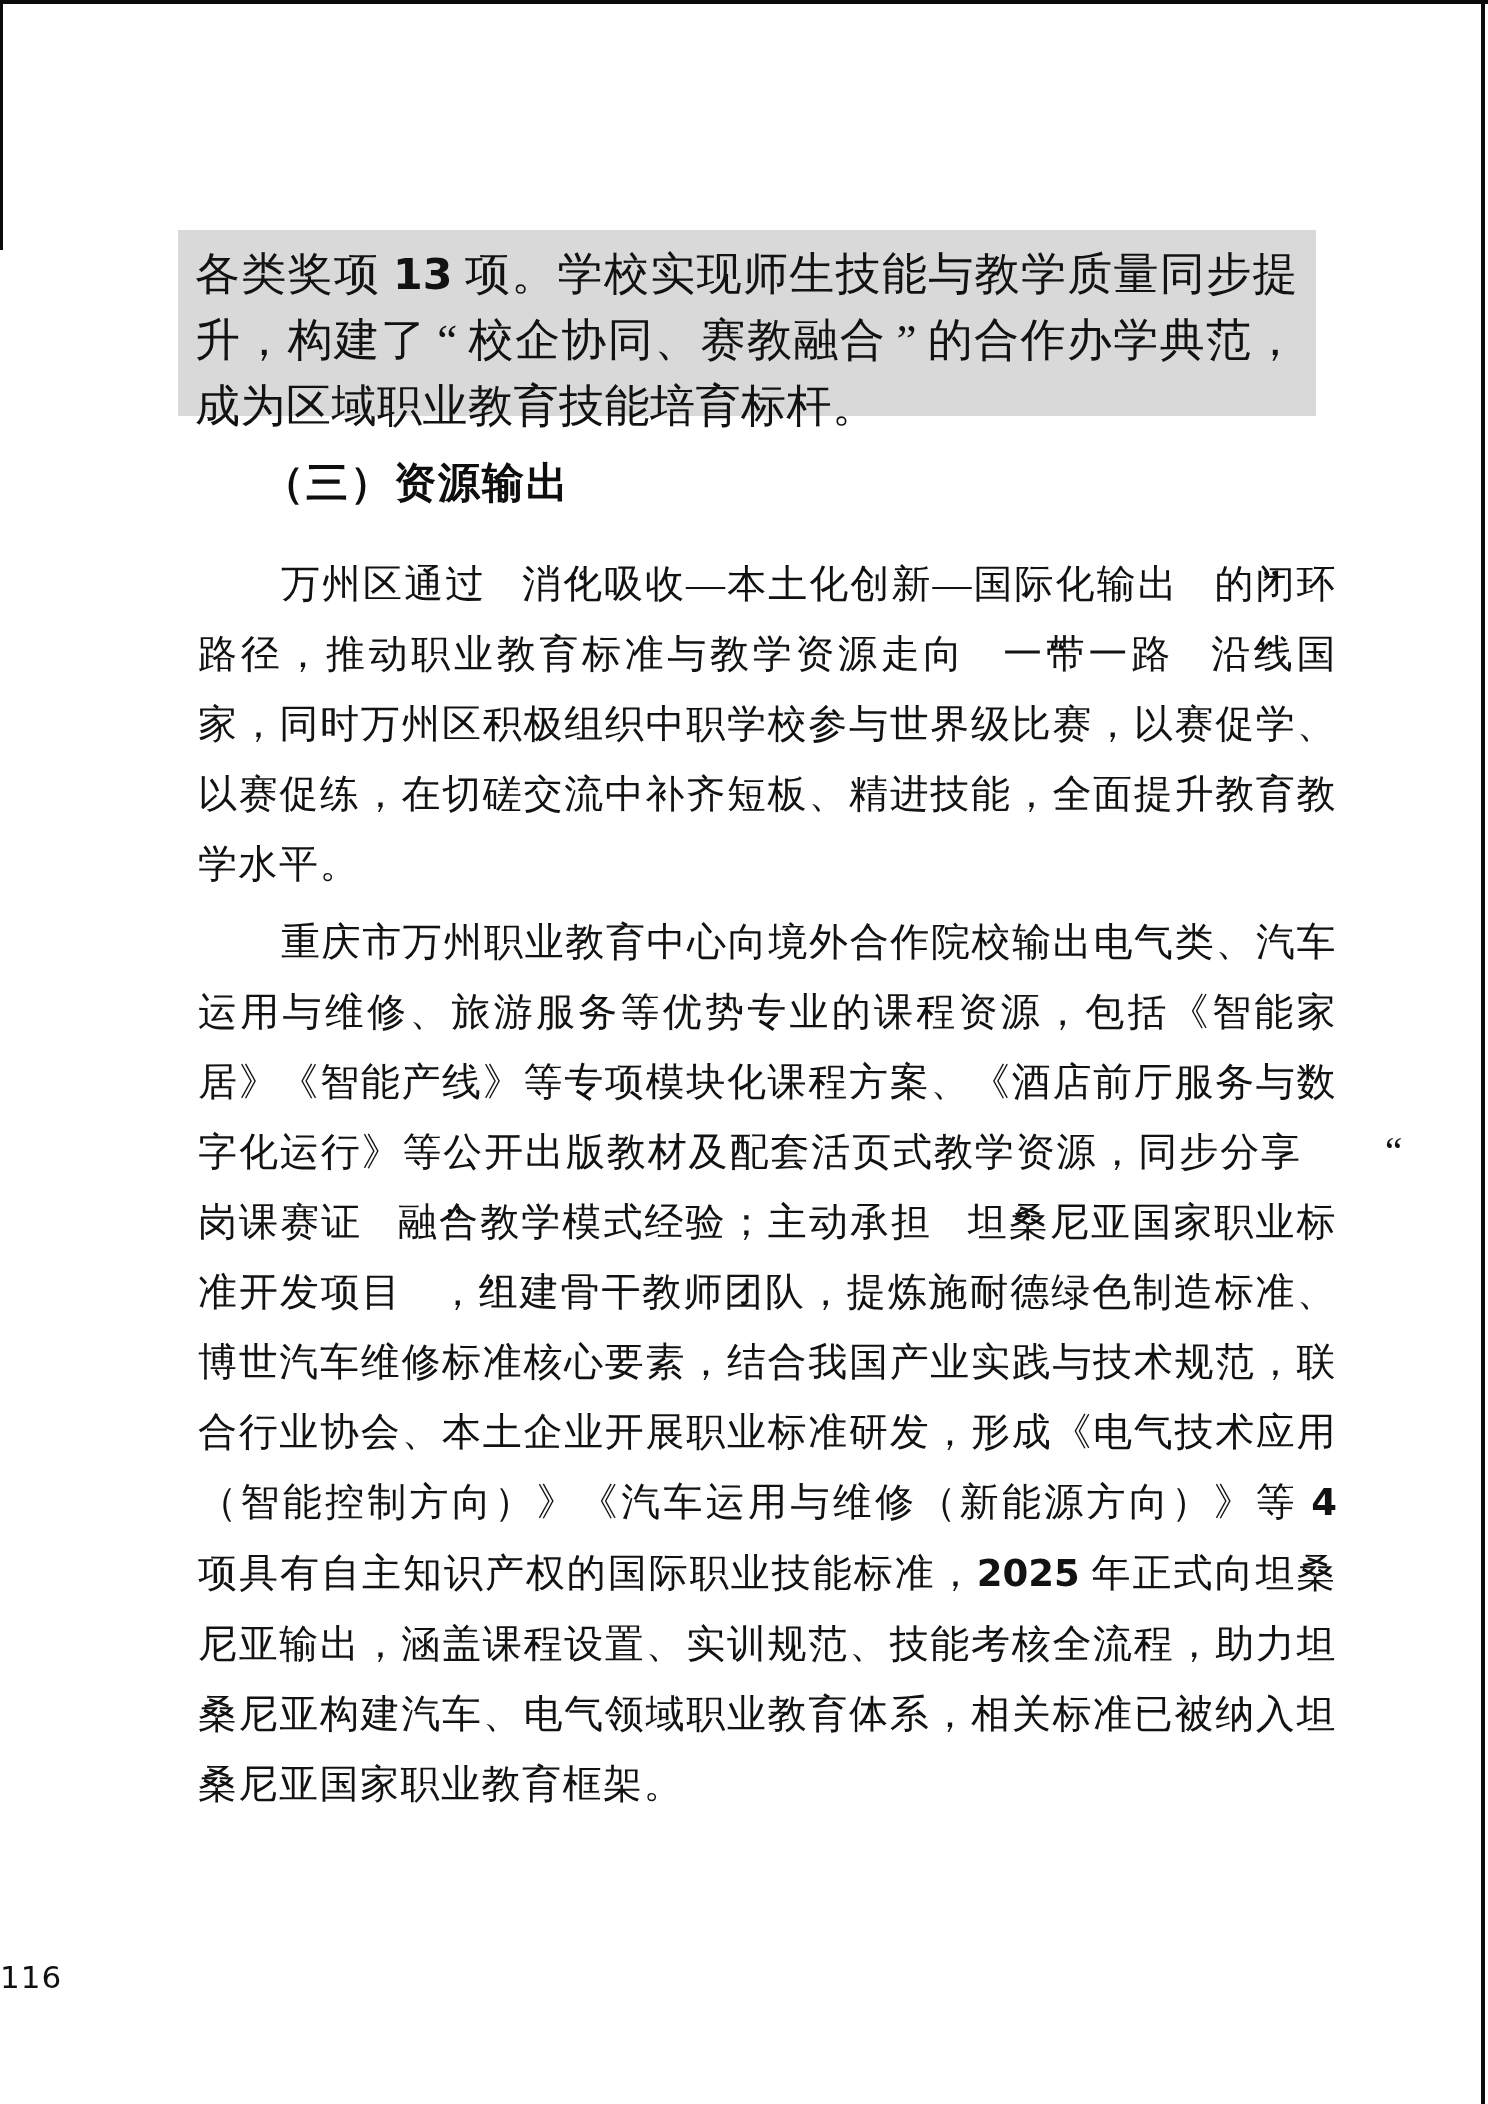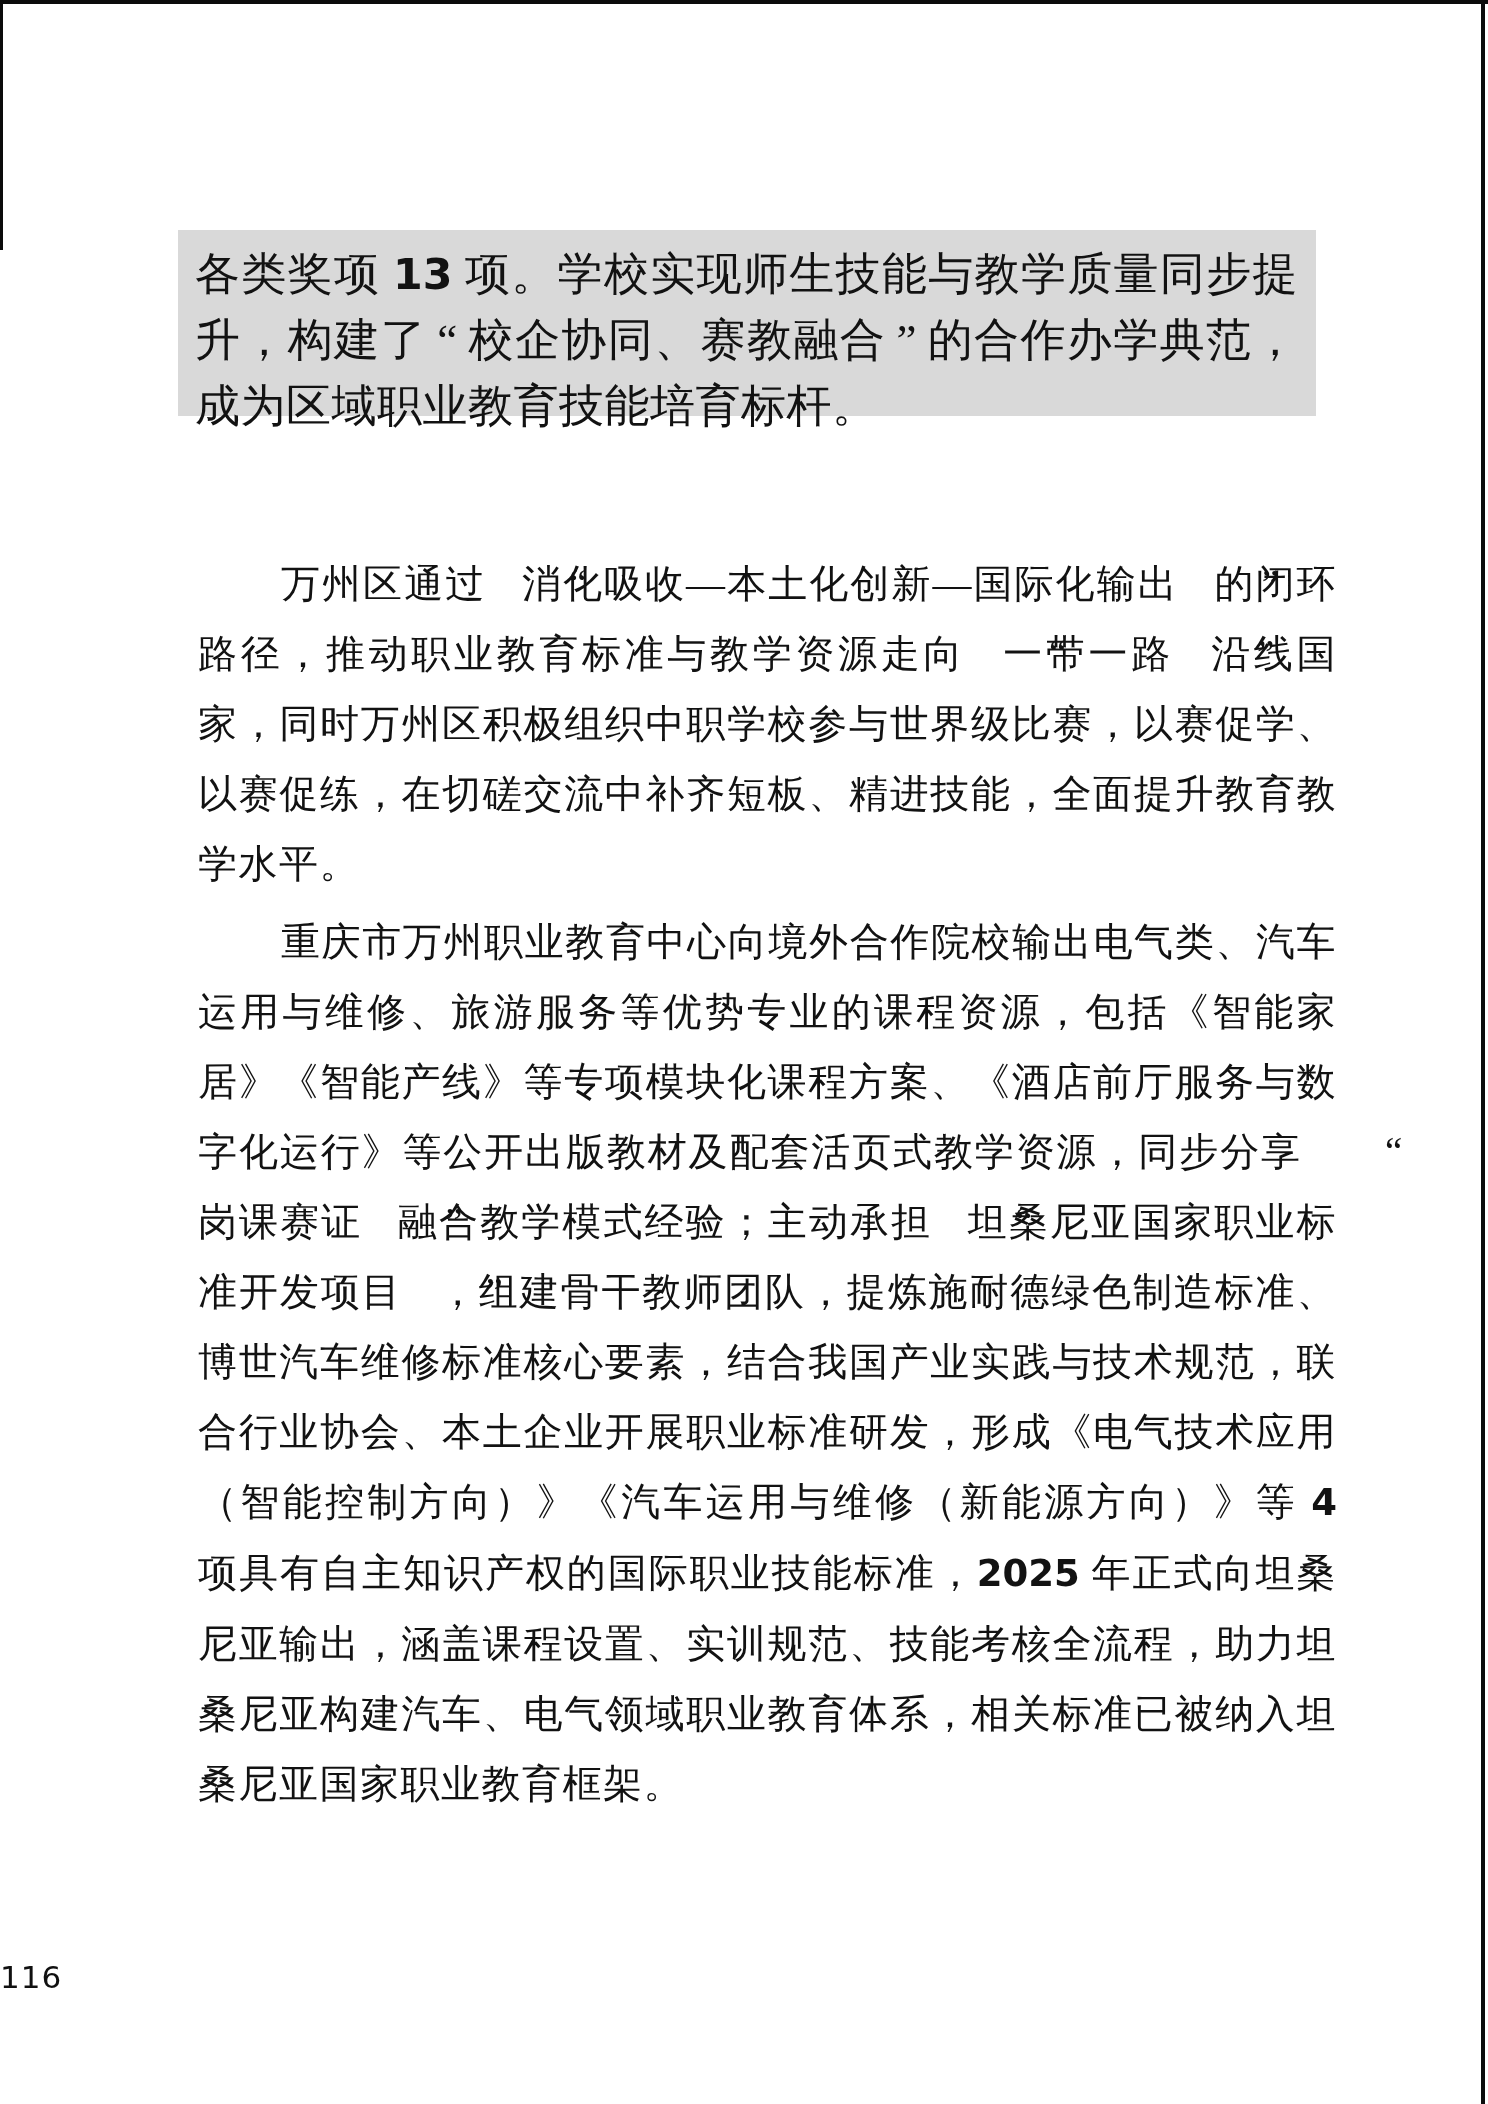--- a/index.html
+++ b/index.html
@@ -67,20 +67,21 @@
 <div class="page">
 
   <div class="edge edge-top"></div>
   <div class="edge edge-right"></div>
   <div class="edge edge-left"></div>
 
   <div class="highlight">
     <p class="autonum">各类奖项 <span class="num">13</span> 项。学校实现师生技能与教学质量同步提升，构建了<span class="fw">“</span>校企协同、赛教融合<span class="fw">”</span>的合作办学典范，成为区域职业教育技能培育标杆。</p>
   </div>
 
+  <h2 class="heading">（三）资源输出</h2>
 
   <div class="content">
     <p class="para autonum">万州区通过<span class="fw">“</span>消化吸收—本土化创新—国际化输出<span class="fw">”</span>的闭环路径，推动职业教育标准与教学资源走向<span class="fw">“</span>一带一路<span class="fw">”</span>沿线国家，同时万州区积极组织中职学校参与世界级比赛，以赛促学、以赛促练，在切磋交流中补齐短板、精进技能，全面提升教育教学水平。</p>
     <p class="para autonum">重庆市万州职业教育中心向境外合作院校输出电气类、汽车运用与维修、旅游服务等优势专业的课程资源，包括《智能家居》《智能产线》等专项模块化课程方案、《酒店前厅服务与数字化运行》等公开出版教材及配套活页式教学资源，同步分享<span class="fw">“</span>岗课赛证<span class="fw">”</span>融合教学模式经验；主动承担<span class="fw">“</span>坦桑尼亚国家职业标准开发项目<span class="fw">”</span>，组建骨干教师团队，提炼施耐德绿色制造标准、博世汽车维修标准核心要素，结合我国产业实践与技术规范，联合行业协会、本土企业开展职业标准研发，形成《电气技术应用（智能控制方向）》《汽车运用与维修（新能源方向）》等 <span class="num">4</span> 项具有自主知识产权的国际职业技能标准，<span class="num">2025</span> 年正式向坦桑尼亚输出，涵盖课程设置、实训规范、技能考核全流程，助力坦桑尼亚构建汽车、电气领域职业教育体系，相关标准已被纳入坦桑尼亚国家职业教育框架。</p>
   </div>
 
   <div class="pagenum">116</div>
 
 </div>
 

